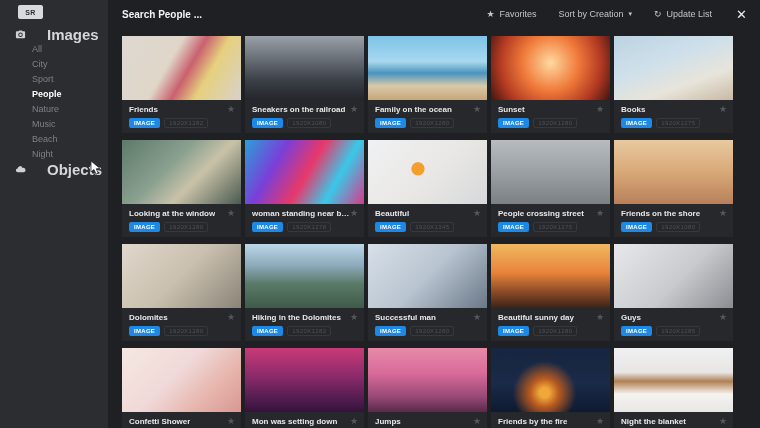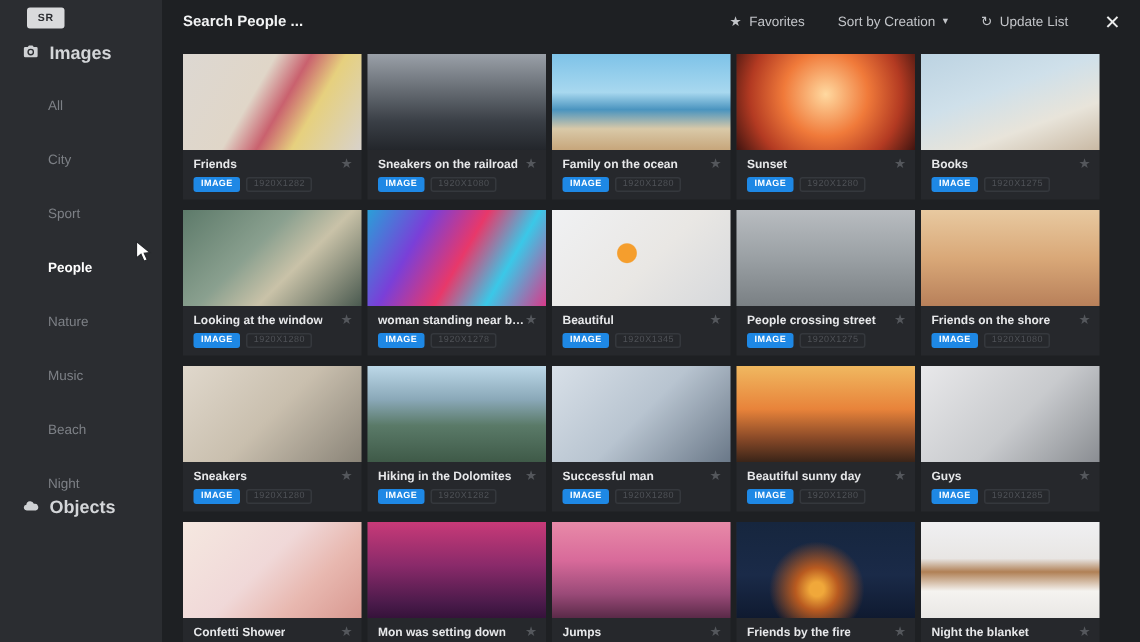--- a/index.html
+++ b/index.html
@@ -8,25 +8,25 @@
   .app { position:relative; width:760px; height:428px; background:#1e2023; }
 
   
   .sidebar { position:absolute; left:0; top:0; width:108px; height:428px;
              background:#2b2d31; z-index:2; }
   .logo { position:absolute; left:18px; top:5px; width:25px; height:14px;
           background:#d9dadc; color:#2b2d31; font-size:7px; font-weight:bold;
           border-radius:2px; display:flex; align-items:center; justify-content:center;
           letter-spacing:0.5px; }
   .nav { position:absolute; left:0; top:27px; width:108px; }
-  .nav-header { display:flex; align-items:center; gap:7px; padding-left:15px;
-                height:15px; color:#d4d6d9; font-size:12px; font-weight:bold; cursor:pointer; }
+  .nav-header { display:flex; align-items:center; gap:21px; padding-left:15px;
+                height:15px; color:#d4d6d9; font-size:15px; font-weight:bold; cursor:pointer; }
   .nav-icon { width:11px; height:11px; display:inline-flex; align-items:center; justify-content:center; }
   .nav-item { padding-left:32px; height:15px; line-height:15px; font-size:9px;
-              color:#7d8086; cursor:pointer;margin-top:21px; }
+              color:#7d8086; cursor:pointer; }
   .nav-item.active { color:#ffffff; font-weight:bold; }
   .nav-item.hover { color:#ffffff; }
 
   
   .topbar { position:absolute; left:108px; top:0; right:0; height:28px;
             background:#1e2023; display:flex; align-items:center;gap:25px; }
   .search { padding-left:14px; color:#f2f3f4; font-size:10px; font-weight:bold;
             flex:1; cursor:text; }
   .tb-right { display:flex; align-items:center; gap:22px; padding-right:13px; }
   .tb-btn { display:flex; align-items:center; gap:5px; color:#c3c5c9;
@@ -239,21 +239,21 @@
           <div class="badge-row">
             <span class="badge">IMAGE</span>
             <span class="res">1920X1080</span>
           </div>
         </div>
       </div>
       <div class="card">
         <div class="thumb" style="background: linear-gradient(135deg, rgb(224, 216, 204) 0%, rgb(201, 191, 174) 50%, rgb(138, 132, 120) 100%);"></div>
         <div class="meta">
           <div class="title-row">
-            <span class="title">Sneakers</span>
+            <span class="title">Dolomites</span>
             <span class="star">★</span>
           </div>
           <div class="badge-row">
             <span class="badge">IMAGE</span>
             <span class="res">1920X1280</span>
           </div>
         </div>
       </div>
       <div class="card">
         <div class="thumb" style="background: linear-gradient(rgb(188, 216, 232) 0%, rgb(138, 168, 184) 35%, rgb(90, 122, 104) 62%, rgb(63, 90, 72) 100%);"></div>

